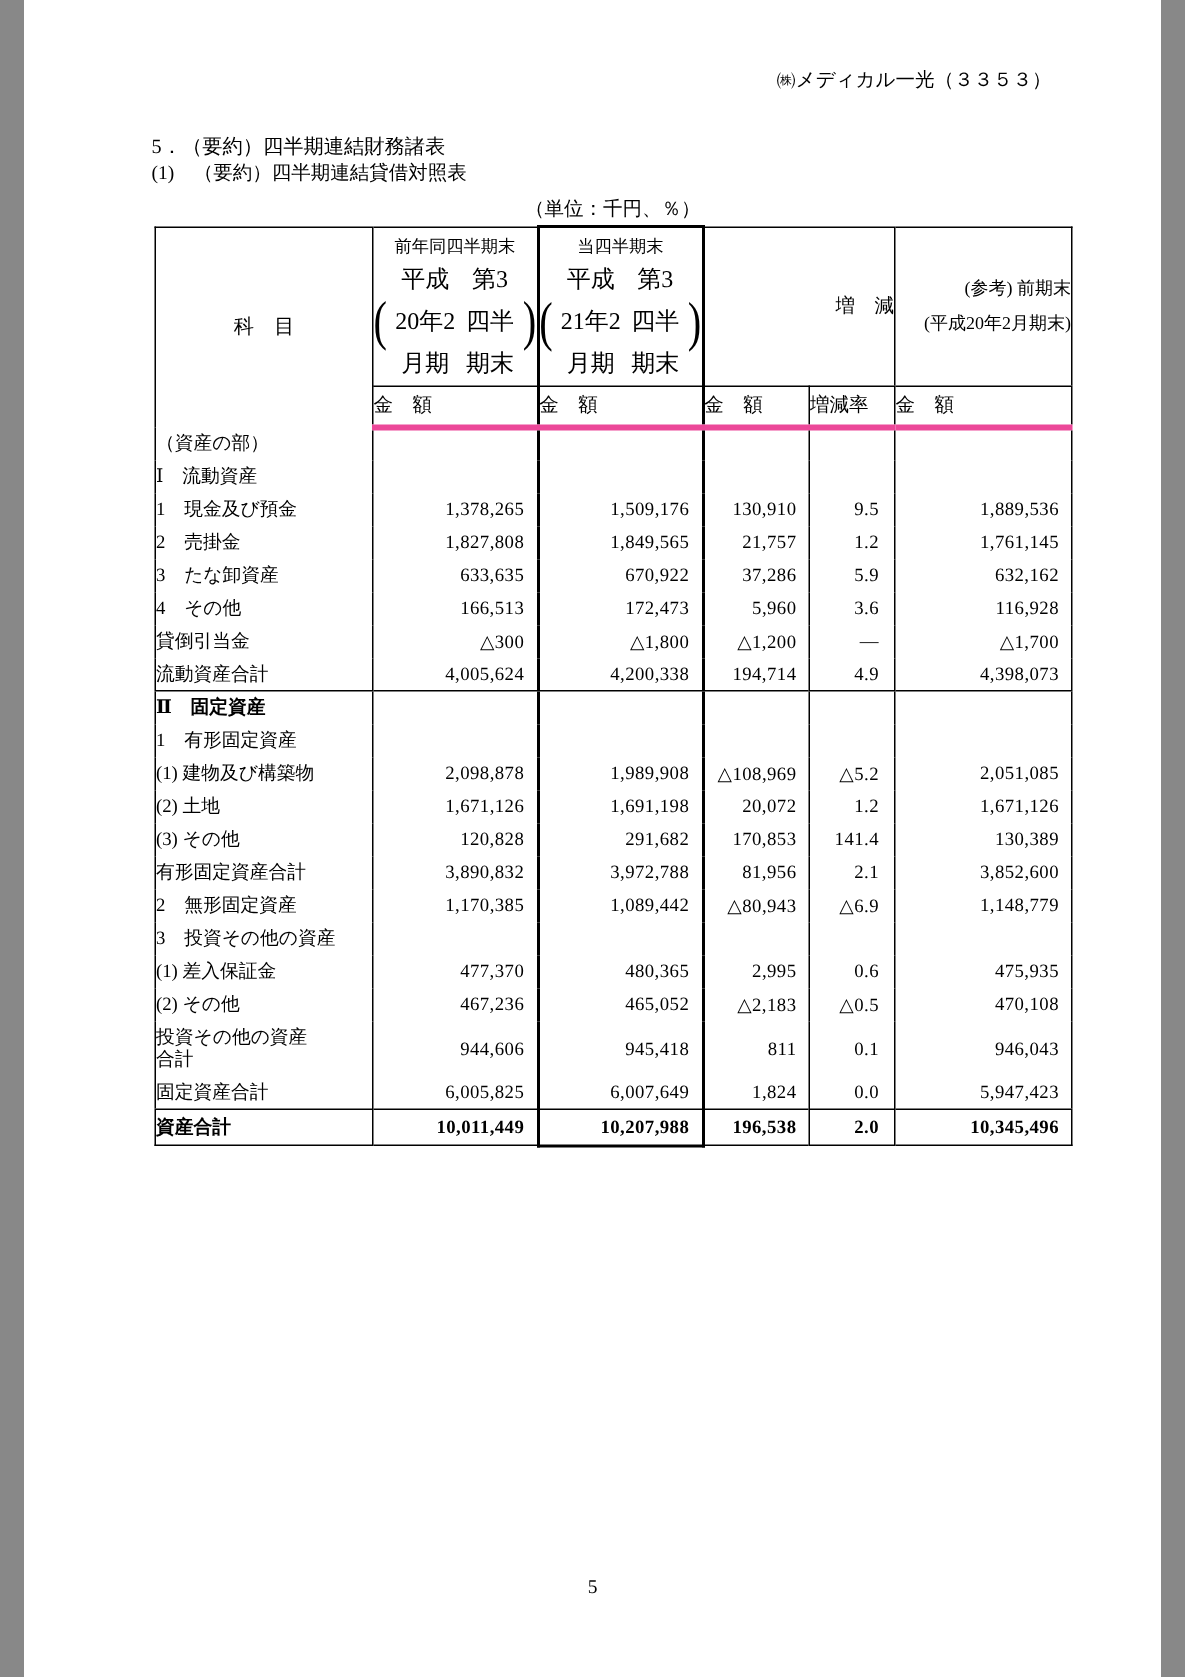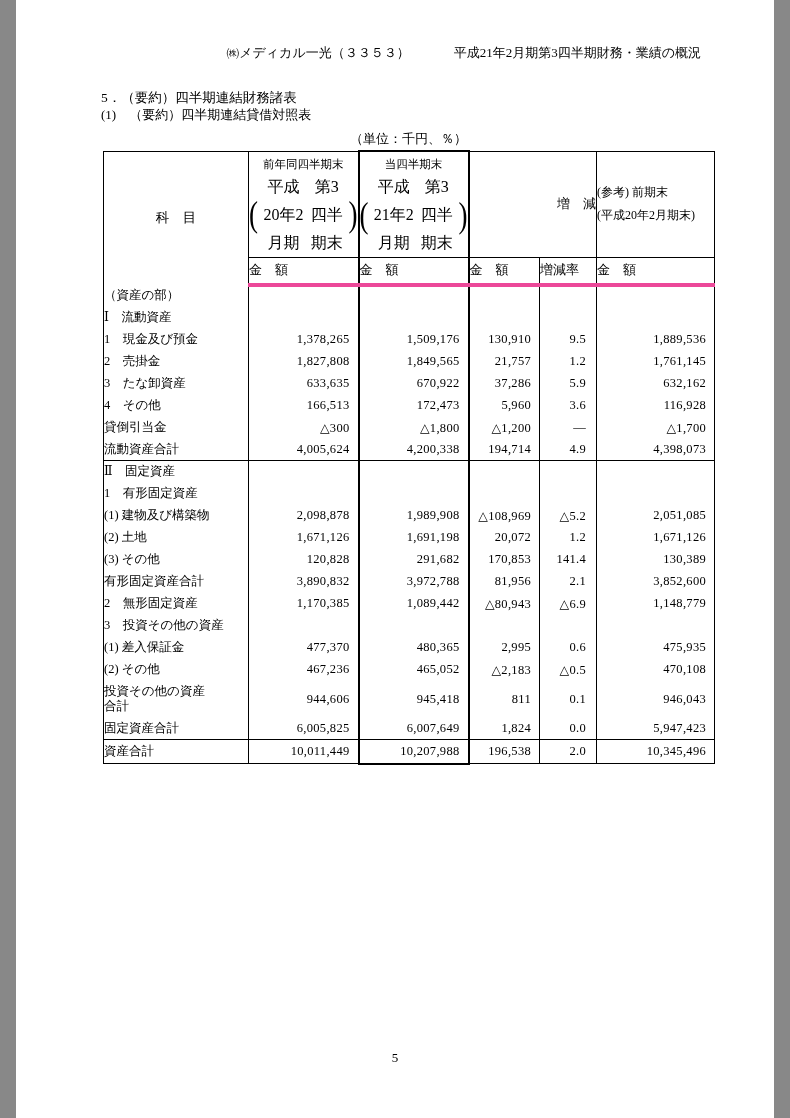--- a/index.html
+++ b/index.html
@@ -28,30 +28,30 @@
   
   .h-item   { font-size:13.5px; text-align:center; border-right:1px solid #000; }
   .h-period { height:68px; text-align:center; border-left:1px solid #000; border-bottom:1px solid #000; }
   .h-current{ border-left:2.5px solid #000; border-right:2.5px solid #000; border-top:2.5px solid #000; }
   .h-change { font-size:13px; text-align:right; border-left:1px solid #000; border-bottom:1px solid #000; }
   .h-ref    { border-left:1px solid #000; border-bottom:1px solid #000; }
   .p-title  { font-size:11.5px; margin-top:5px; }
   .bracket-group { display:flex; align-items:center; justify-content:center; margin-top:1px; }
   .paren { font-size:27px; font-weight:300; transform:scaleY(1.35); line-height:1; display:inline-block; }
   .b-lines { display:flex; font-size:16px; line-height:1.75; padding:0 2px;justify-content:flex-end; }
-  .ref-lines { display:flex; flex-direction:column; justify-content:center; height:68px; gap:6px; font-size:12px; text-align:left; }
+  .ref-lines { display:flex; flex-direction:column; justify-content:center; height:68px; gap:6px; font-size:12px; text-align:right; }
 
   
   .subhead th { height:27px; font-size:13px; text-align:left; border-bottom:4px solid #ec4899; border-left:1px solid #000; }
   .subhead th.s2 { border-left:2.5px solid #000; border-right:2.5px solid #000; }
 
   
   .bs tbody tr { height:22px; }
   .bs tbody tr.tall { height:37px; }
-  .bs tbody tr.rule-top td { border-top:1px solid #000; }
+  .bs tbody tr.rule-top td { border-top:1px solid #000;font-weight:bold; }
   .bs tbody tr:last-child { height:24px; }
   td.c-label { text-align:left; font-size:12.5px; white-space:pre-line; line-height:1.2; }
   td.num { text-align:right; font-size:12.5px; padding-right:8px; border-left:1px solid #000; letter-spacing:0.3px; }
   td.c2 { border-left:2.5px solid #000; border-right:2.5px solid #000; }
   td.c4 { padding-right:10px; }
   .bs tbody tr:last-child td.c2 { border-bottom:2.5px solid #000; }
   .ind0 { padding-left:6px; }
   .ind1 { padding-left:10px; }
   .ind2 { padding-left:14px; }
   .ind3 { padding-left:25px; }
@@ -60,21 +60,20 @@
 
   .page-number { position:absolute; top:1050px; left:0; width:100%; text-align:center; font-size:13px; }
 </style>
 </head>
 <body>
 
 <div class="page">
 
   <div class="doc-header">
     <span>㈱メディカル一光（３３５３）</span>
-    <span>平成21年2月期第3四半期財務・業績の概況</span>
   </div>
 
   <div class="sec-heading">5．（要約）四半期連結財務諸表</div>
   <div class="sec-subheading">(1)　（要約）四半期連結貸借対照表</div>
   <div class="unit-note">（単位：千円、％）</div>
 
   <table class="bs">
     <colgroup>
       <col style="width:145px">
         <col style="width:110px">

